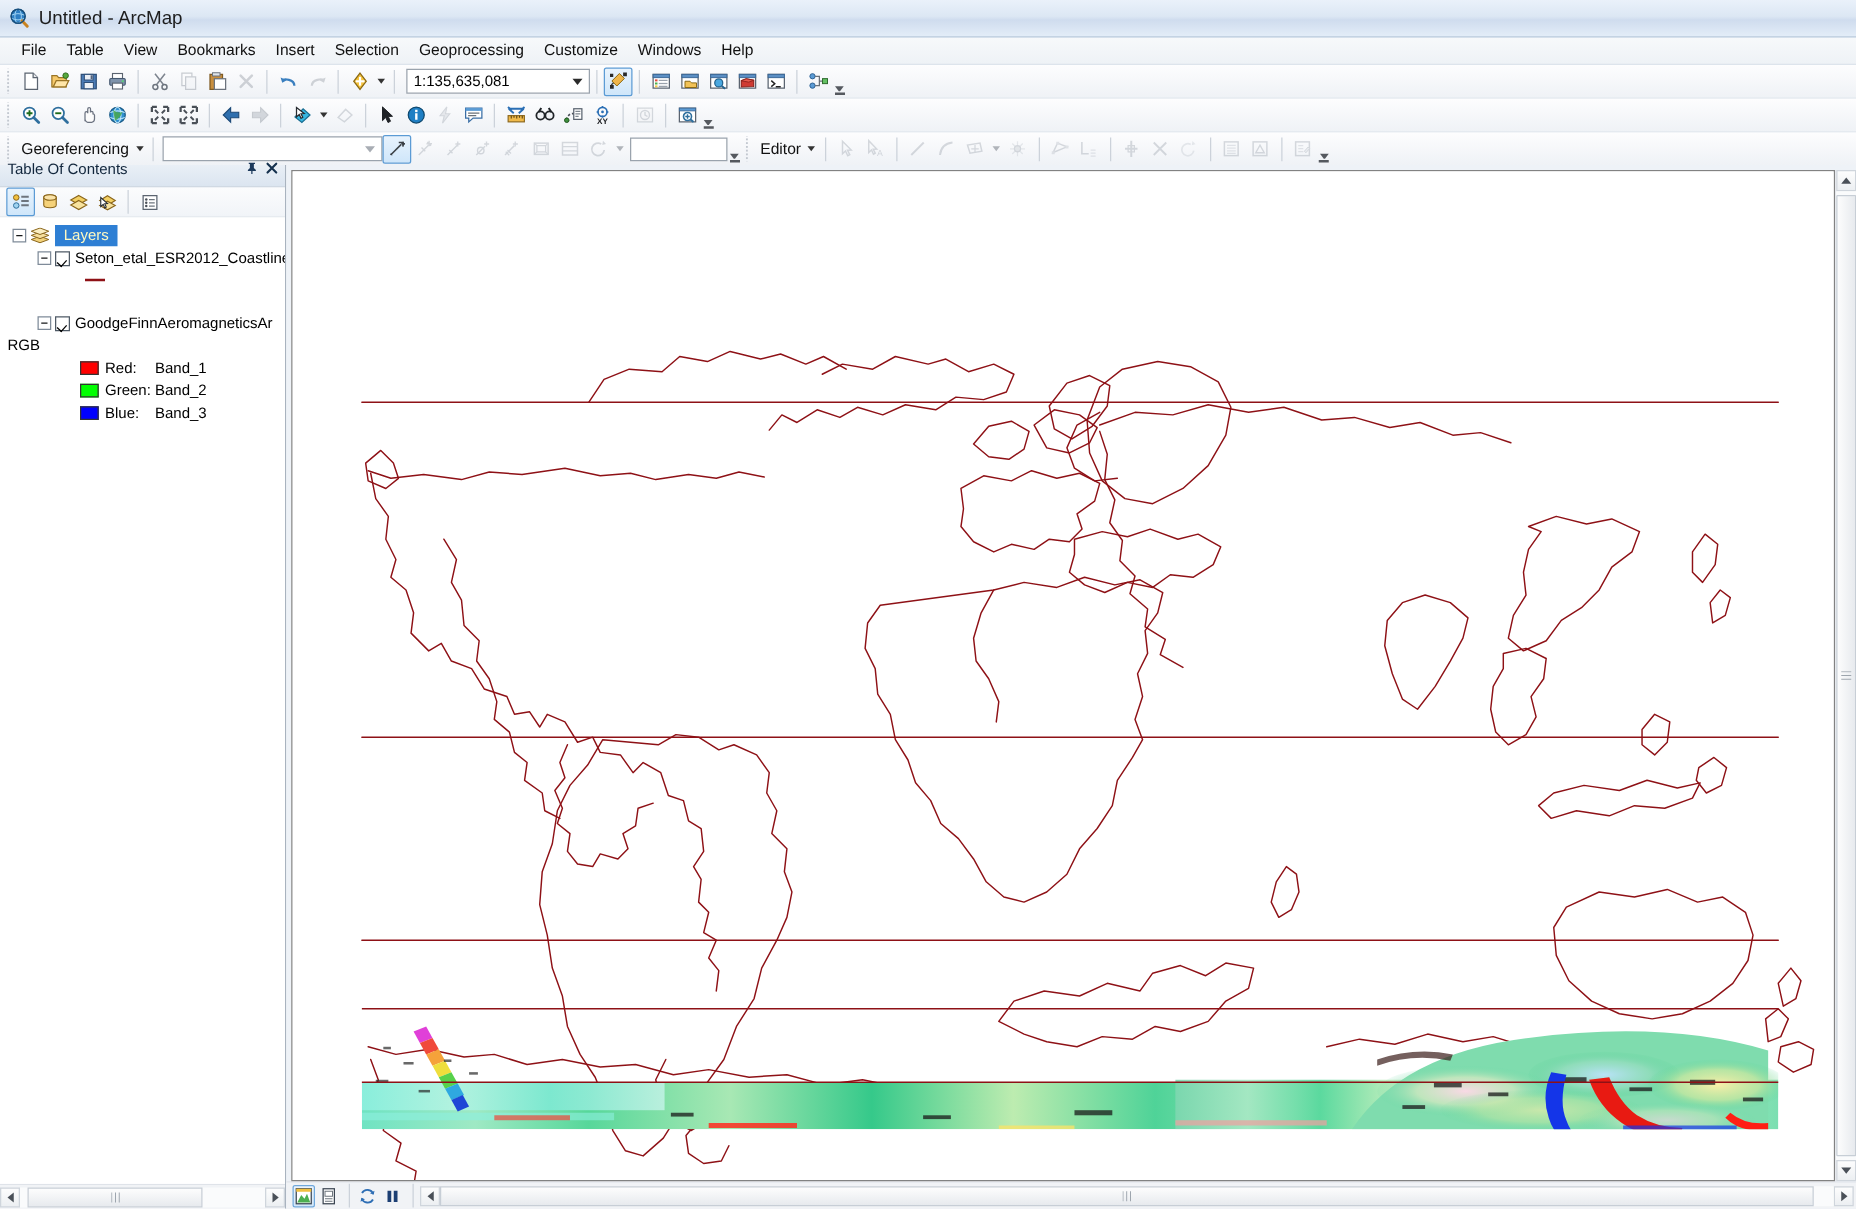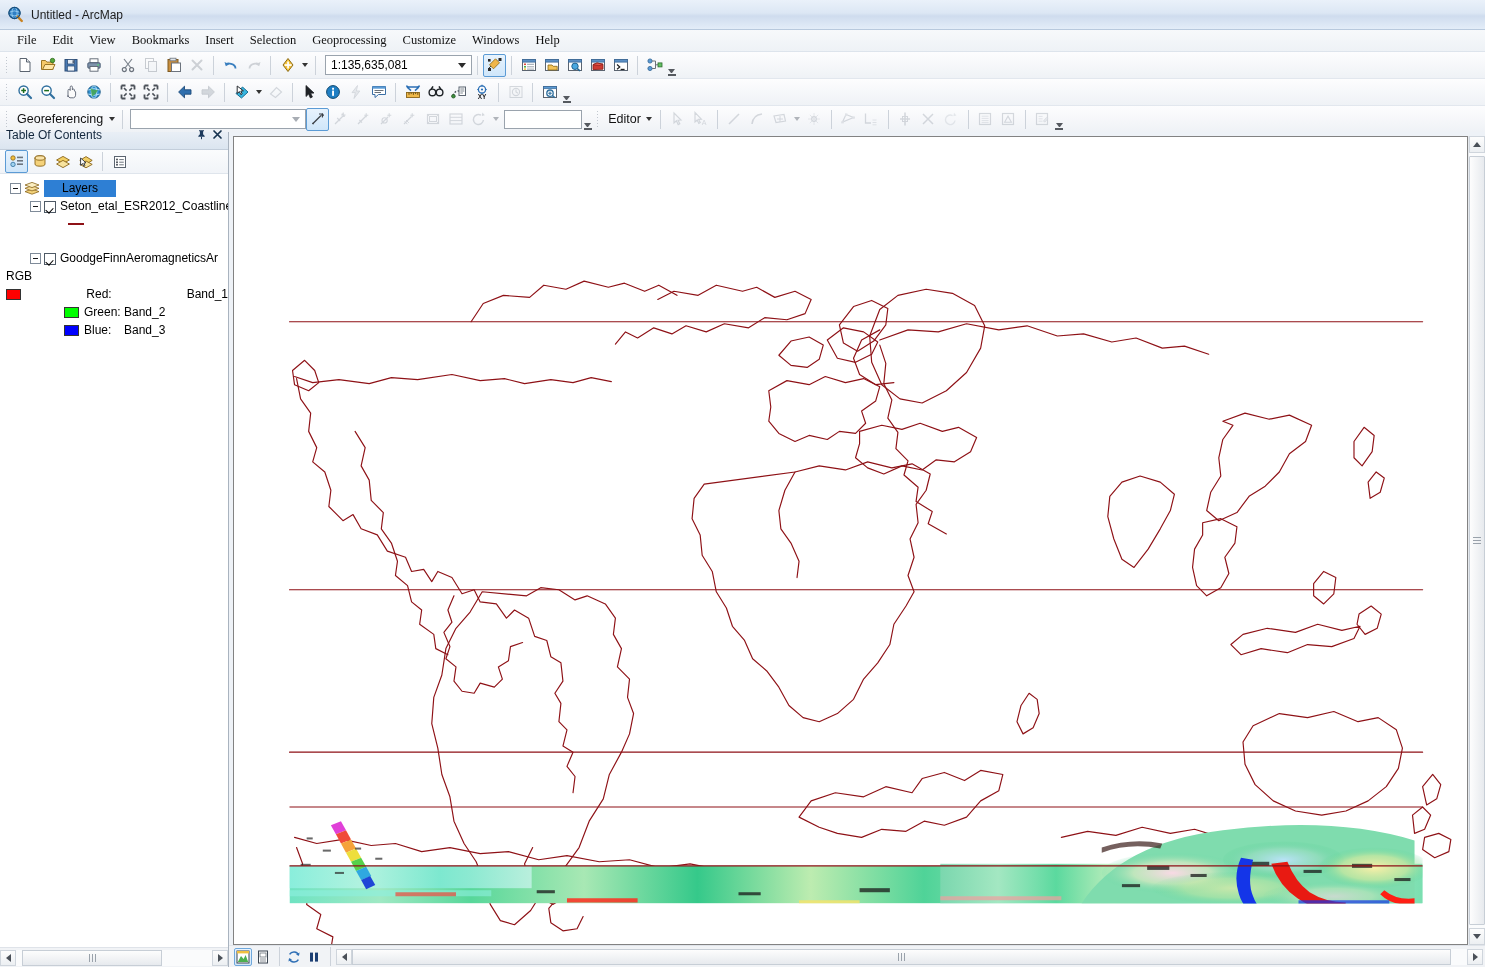--- a/index.html
+++ b/index.html
@@ -16,29 +16,28 @@
   .titlebar {
     height: 30px;
     background: linear-gradient(to bottom, #eaf1fa 0%, #dce7f4 45%, #cfdcee 55%, #e3edf8 100%);
     border-bottom: 1px solid #b8c9dd;
     display: flex; align-items: center; padding-left: 7px;
     position: relative;
   }
   .titlebar .appicon {
     width: 17px; height: 17px; margin-right: 7px; position: relative; flex: none;
   }
-  .titlebar .title { font-size: 12px; color: #1d1d1d; }
+  .titlebar .title { font-size: 15px; color: #1d1d1d; }
 
   
   .menubar {
     height: 22px; display: flex; align-items: center;
     background: linear-gradient(to bottom,#f7f9fb,#eef2f6);
     border-bottom: 1px solid #dde4ec;
     padding-left: 9px;
-    font-family: Liberation Serif, serif;
   }
   .menubar .mi {
     padding: 2px 8px; font-size: 12.5px; color: #111; cursor: default;
     line-height: 15px;
   }
 
   
   .tbrow {
     display: flex; align-items: center; height: 27px;
     background: linear-gradient(to bottom,#fdfdfe,#eff2f6);
@@ -136,21 +135,21 @@
   }
   .chk {
     width: 12px; height: 12px; margin-top: 3px; margin-right: 4px; flex: none;
     border: 1px solid #4f5a66; background: #fff; position: relative;
   }
   .chk::after {
     content: ""; position: absolute; left: 2px; top: 4px; width: 4px; height: 6px;
     border: solid #000; border-width: 0 1.6px 1.6px 0; transform: rotate(42deg);
   }
   .tlabel { font-size: 12px; color: #000; line-height: 17px; }
-  .tlabel.sel { background: #2e7fd4; color: #000000; padding: 0 18px; }
+  .tlabel.sel { background: #2e7fd4; color: #fef9c3; padding: 0 7px; }
   .swatch { width: 15px; height: 11px; border: 1px solid #333; margin-top: 3px; margin-right: 5px; flex: none; }
   .legline { width: 16px; height: 2px; background: #8e1116; }
 
   
   .mapwrap { flex: 1; display: flex; flex-direction: column; background: #eef2f7; position: relative; }
   .maprow { flex: 1; display: flex; min-height: 0; }
   .mapframe {
     flex: 1; margin: 4px 0 0 4px; border: 1px solid #828282; background: #fff;
     position: relative; overflow: hidden;
   }
@@ -226,21 +225,21 @@
         <ellipse cx="7.5" cy="7" rx="2.6" ry="5.6" stroke="#9fd3f3" fill="none" stroke-width=".8"></ellipse>
         <path d="M10.6 10.6 l4.2 4.4" stroke="#c9821f" stroke-width="2.4" stroke-linecap="round"></path>
         <circle cx="7.5" cy="7" r="5.6" fill="none" stroke="#17507f" stroke-width="1.1"></circle>
       </svg>
     </span>
     <span class="title">Untitled - ArcMap</span>
   </div>
 
   <div class="menubar">
     <div class="mi">File</div>
-    <div class="mi">Edit</div>
+    <div class="mi">Table</div>
     <div class="mi">View</div>
     <div class="mi">Bookmarks</div>
     <div class="mi">Insert</div>
     <div class="mi">Selection</div>
     <div class="mi">Geoprocessing</div>
     <div class="mi">Customize</div>
     <div class="mi">Windows</div>
     <div class="mi">Help</div>
   </div>
 
@@ -851,21 +850,21 @@
         </div>
 
         <div class="tnode" style="margin-left:24px;margin-top:18px;">
           <span class="tog"></span>
           <span class="chk"></span>
           <span class="tlabel">GoodgeFinnAeromagneticsAr</span>
         </div>
         <div class="tnode" style="">
           <span class="tlabel">RGB</span>
         </div>
-        <div class="tnode" style="justify-content:space-between;">
+        <div class="tnode" style="margin-left:58px;">
           <span class="swatch" style="background:#ff0000;"></span>
           <span class="tlabel" style="width:40px;display:inline-block;">Red:</span>
           <span class="tlabel">Band_1</span>
         </div>
         <div class="tnode" style="margin-left:58px;">
           <span class="swatch" style="background:#00ff00;"></span>
           <span class="tlabel" style="width:40px;display:inline-block;">Green:</span>
           <span class="tlabel">Band_2</span>
         </div>
         <div class="tnode" style="margin-left:58px;">

